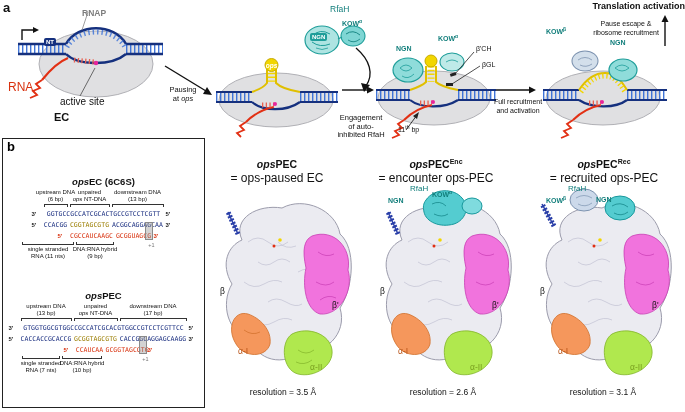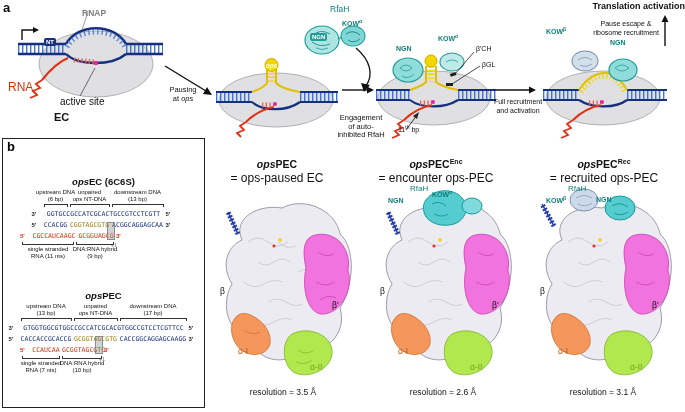--- a/index.html
+++ b/index.html
@@ -29,21 +29,21 @@
 .pb-label{position:absolute;left:4px;top:0;font-size:13px;font-weight:bold}
 .sec-title{text-align:center;font-weight:bold;font-size:9.5px;color:#111}
 .brow{display:flex;justify-content:center;gap:2px;align-items:flex-end;margin-top:2px}
 .brow.bot{justify-content:flex-start;align-items:flex-start}
 .bgroup{display:flex;flex-direction:column;align-items:center}
 .blab{font-size:6px;line-height:7px;text-align:center;white-space:nowrap;color:#111}
 .brk-d{height:3px;width:100%;border:1px solid #333;border-bottom:none;margin-top:1px}
 .brk-u{height:3px;width:100%;border:1px solid #333;border-top:none;margin-bottom:1px}
 .endsp{width:10px}
 .srow{display:flex;justify-content:center;gap:2px;font-family:"DejaVu Sans Mono",monospace;font-size:6.5px;line-height:8px;margin-top:3px}
-.srow.rna{justify-content:flex-start}
+.srow.rna{justify-content:center}
 .endl{width:10px;font-size:6px;font-family:"Liberation Sans",sans-serif;color:#222;font-weight:bold}
 .seq{display:inline-block;text-align:center;white-space:nowrap}
 .navy{color:#1b2f80}.olive{color:#9a7d00}.redc{color:#d8310e}
 .rel{position:relative}
 .abox{position:absolute;right:-1px;top:-10px;width:8px;height:18px;background:rgba(130,130,130,.35);border:.5px solid #8a8a8a}
 .p1{position:absolute;right:-3px;top:9px;font-size:5.5px;color:#777;font-family:"Liberation Sans",sans-serif}
 .slab{font-size:8.5px;color:#111}
 .slab-o{font-size:8.5px;color:#b85418}
 .slab-g{font-size:8.5px;color:#789f1f}
 .res{font-size:8.5px;text-align:center;width:150px;color:#111}

